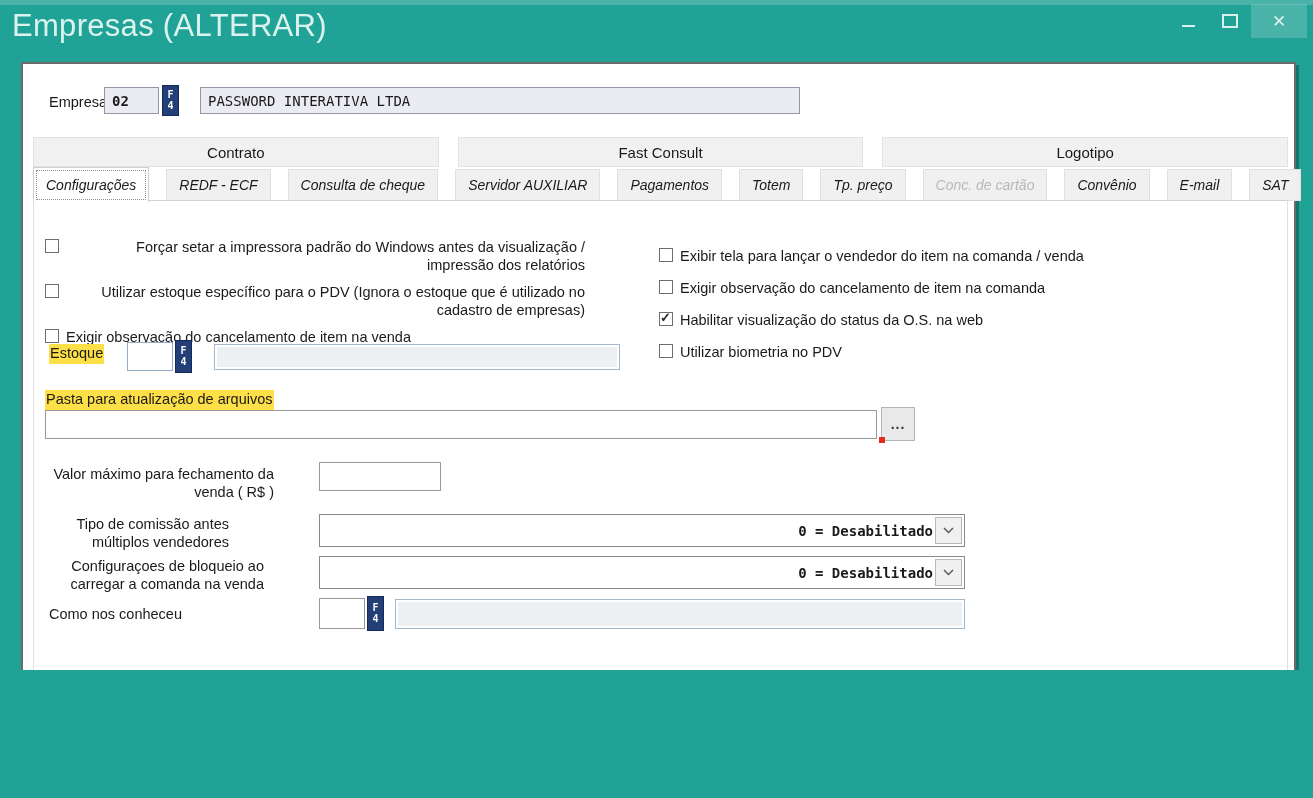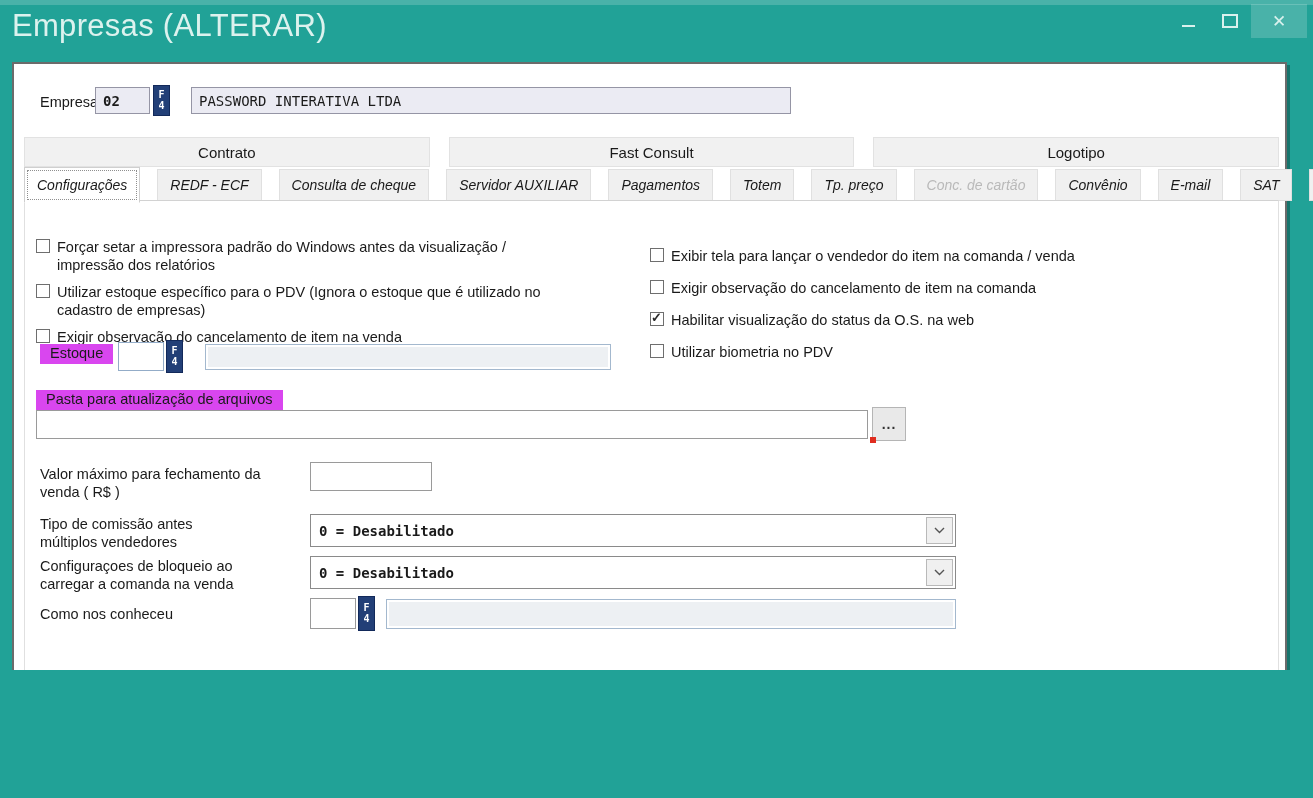--- a/index.html
+++ b/index.html
@@ -11,27 +11,27 @@
   
   .title{position:absolute;left:12px;top:8px;font-size:31px;font-weight:300;
          color:#dcf2ee;letter-spacing:.3px;}
   .win-controls{position:absolute;top:4px;right:6px;display:flex;align-items:stretch;height:34px;}
   .win-btn{width:42px;display:flex;align-items:center;justify-content:center;color:#d9f1ed;}
   .win-btn.close{width:56px;background:rgba(255,255,255,0.18);font-size:17px;}
   .glyph-min{width:13px;height:2px;background:#d9f1ed;margin-top:10px;}
   .glyph-max{width:12px;height:10px;border:2px solid #d9f1ed;background:transparent;}
 
   
-  .panel{position:absolute;left:12px;top:62px;width:1275px;height:671px;background:#ffffff;
-         border:2px solid #6b6b6b;box-shadow:3px 3px 0 rgba(0,0,0,0.28);box-sizing:border-box;}
+  .panel{position:absolute;left:21px;top:62px;width:1275px;height:671px;background:#ffffff;
+         border:2px solid #6b6b6b;box-shadow:3px 3px 0 rgba(0,0,0,0.28);box-sizing:border-box;text-align:right;}
   .panel *{box-sizing:border-box;}
 
   
   .lbl{position:absolute;font-size:14.5px;line-height:1.22;}
-  .hl-lbl{background:#d946ef;padding:1px 10px;}
+  .hl-lbl{background:#fde047;padding:1px 1px;}
   .field{position:absolute;border:1px solid #9a9a9a;background:#ffffff;
          font-family:"DejaVu Sans Mono","Liberation Mono",monospace;font-size:14px;
          display:flex;align-items:center;padding:0 7px;white-space:nowrap;overflow:hidden;}
   .field.lavender{background:#ebebf3;border-color:#9595a5;font-weight:bold;}
   .field.disabled-blue{background:#edf0f3;border-color:#a3b8ce;box-shadow:inset 0 0 0 2px #ffffff;}
   .field.white-blue{background:#ffffff;border-color:#93acc8;}
   .f4-btn{position:absolute;width:17px;background:#223f77;border:1px solid #12295a;color:#ffffff;
           font-family:"DejaVu Sans Mono",monospace;font-size:10px;font-weight:bold;line-height:1.05;
           display:flex;flex-direction:column;align-items:center;justify-content:center;cursor:pointer;}
 

